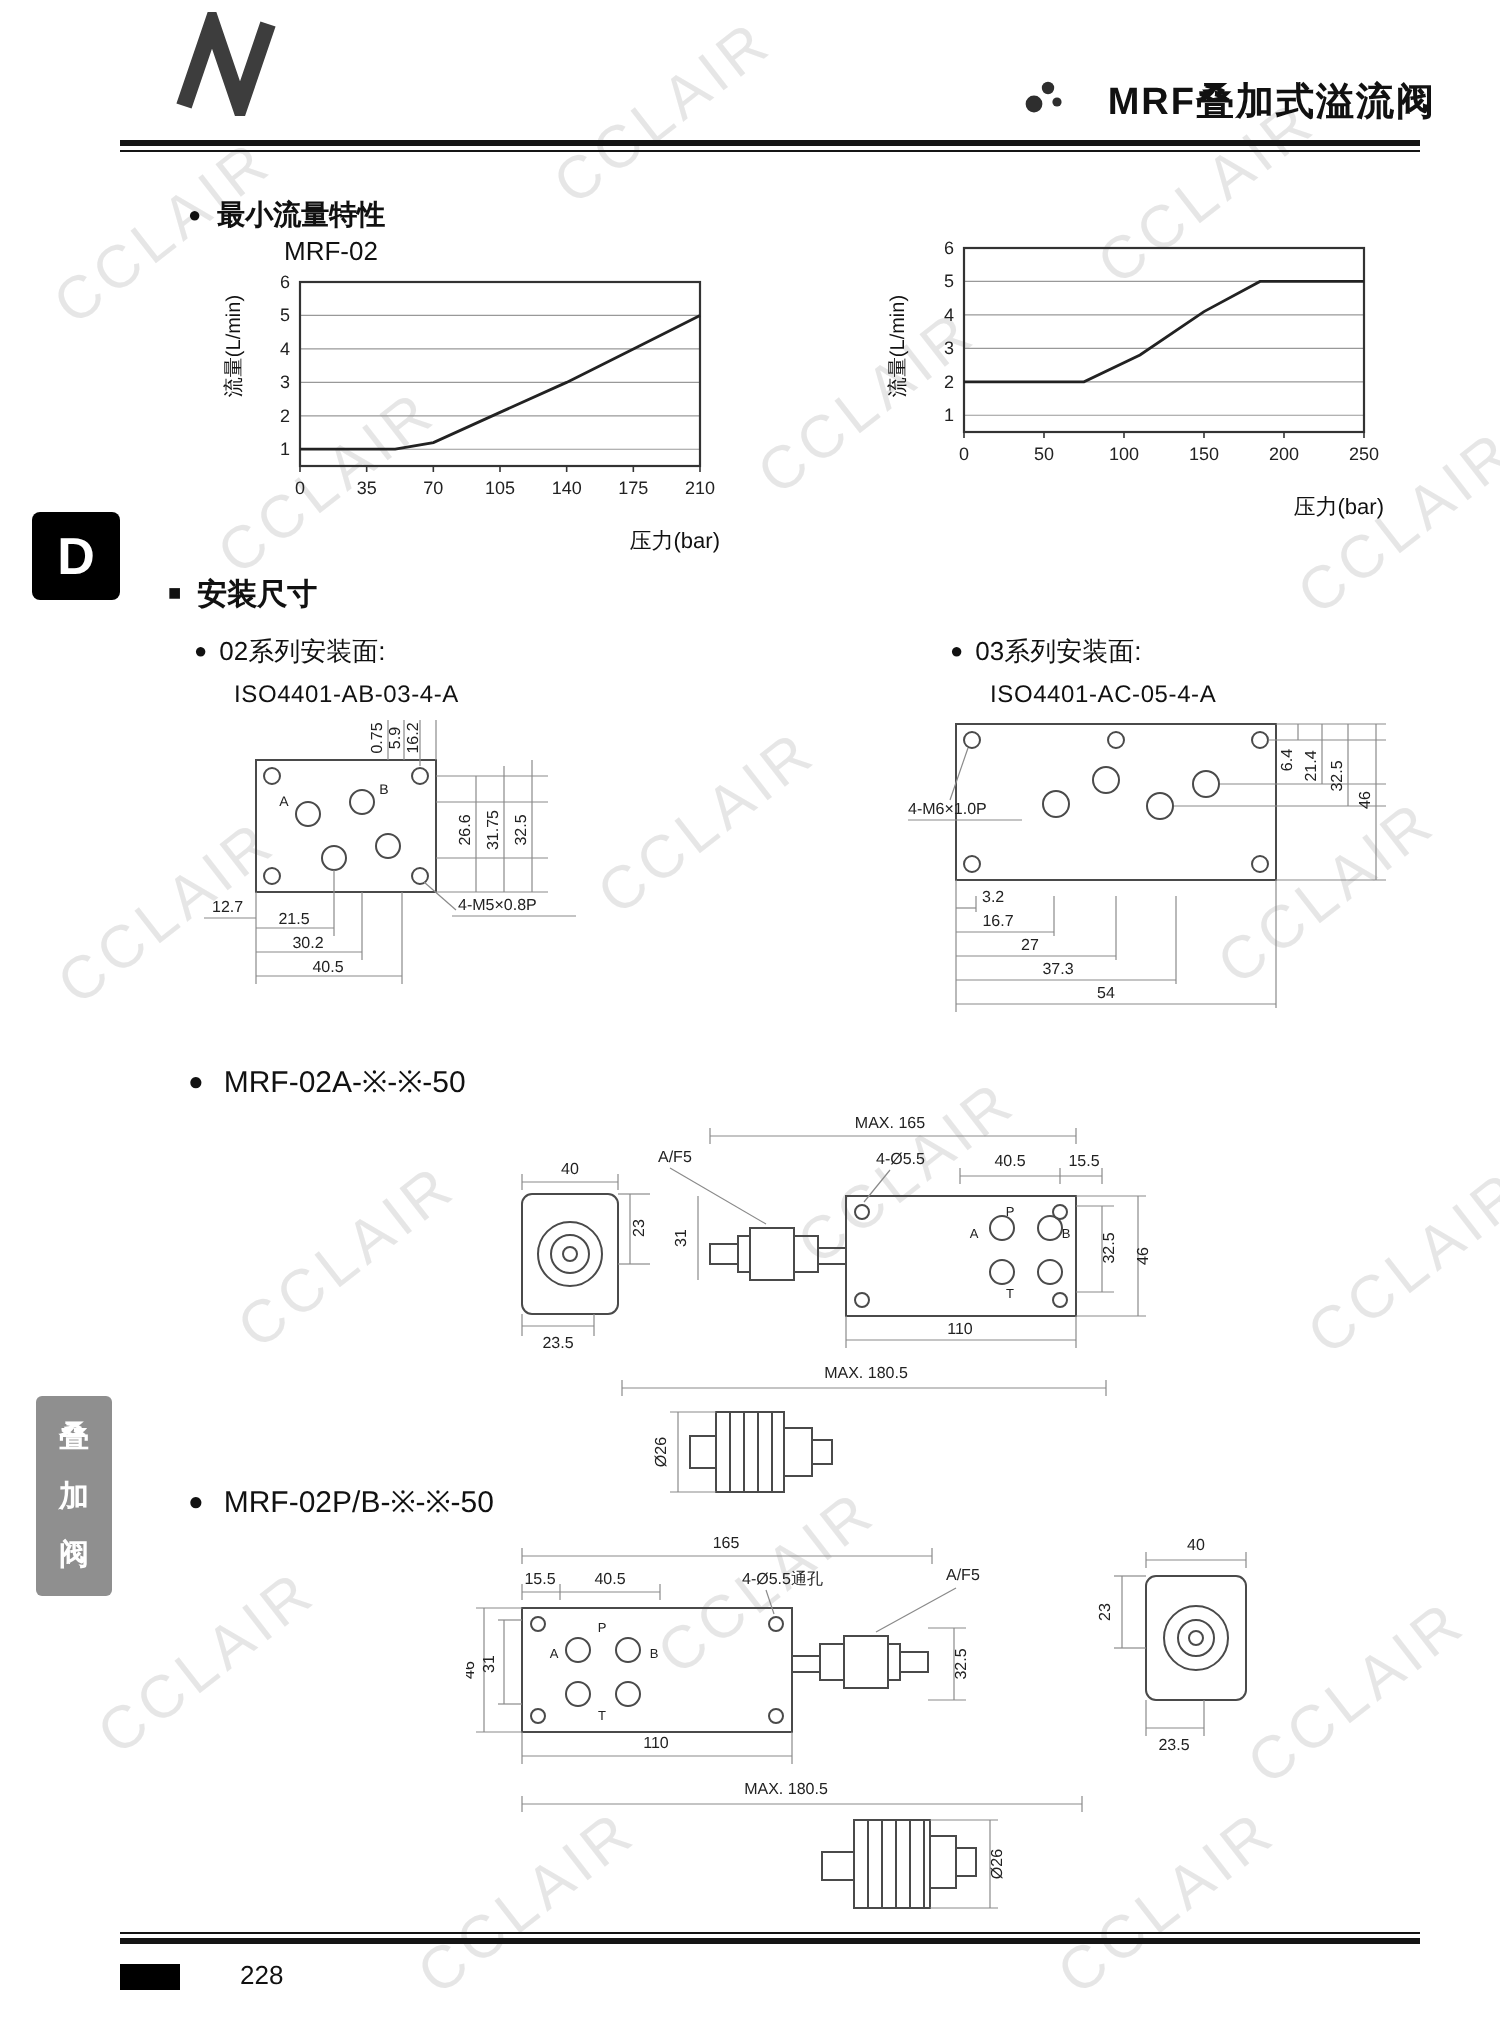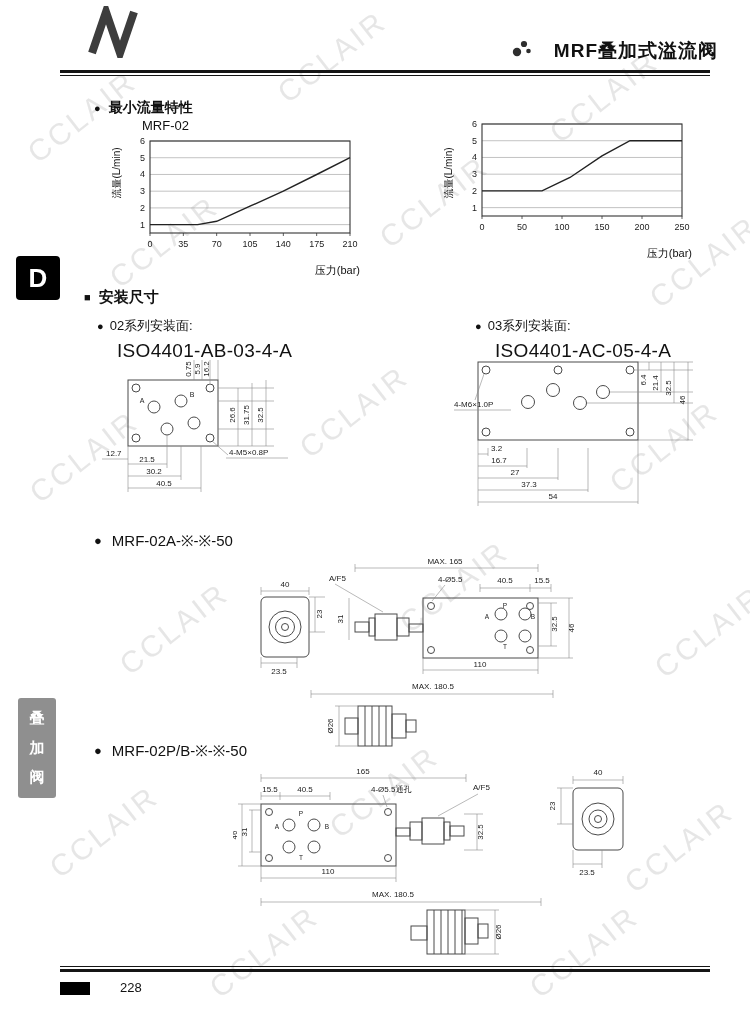--- a/index.html
+++ b/index.html
@@ -12,21 +12,21 @@
   .rule .thick{height:3px;background:#151515}
   .rule .thin{height:1px;background:#151515;margin-top:2px}
   .rule-b{position:absolute;left:60px;right:40px}
   .rule-b .thin{height:1px;background:#151515;margin-bottom:2px}
   .rule-b .thick{height:3px;background:#151515}
   .h-flow{position:absolute;left:94px;top:99px;font-size:14px;font-weight:bold;display:flex;gap:8px;align-items:center}
   .h-install{position:absolute;left:84px;top:288px;font-size:15px;font-weight:bold;display:flex;gap:8px;align-items:center}
   .b-dot{font-size:11px;line-height:1}
   .b-sq{font-size:11px;line-height:1}
   .sub{position:absolute;font-size:13px;display:flex;gap:6px;align-items:center}
-  .iso{position:absolute;font-size:19px;letter-spacing:.3px}
+  .iso{position:absolute;font-size:12px;letter-spacing:.3px}
   .model-h{position:absolute;font-size:15px;display:flex;gap:10px;align-items:center}
   .model-h .b-dot{font-size:13px}
   .chart{position:absolute;width:256px}
   .chart-title{text-align:left;padding-left:38px;font-size:13px;margin-bottom:2px}
   .chart-svg{width:256px;height:128px;display:block}
   .chart-xlabel{text-align:right;padding-left:38px;font-size:11px;margin-top:0px}
   .ylab{position:absolute;left:-22px;top:48px;width:70px;text-align:center;font-size:10px;transform:rotate(-90deg)}
   .tab-d{position:absolute;left:16px;top:256px;width:44px;height:44px;background:#000;color:#fff;font-size:26px;font-weight:bold;display:flex;align-items:center;justify-content:center;border-radius:4px}
   .stack{position:absolute;left:18px;top:698px;width:38px;height:100px;background:#8f8f8f;color:#fff;font-size:15px;font-weight:bold;display:flex;flex-direction:column;align-items:center;justify-content:space-evenly;border-radius:3px}
   .draw{position:absolute}

